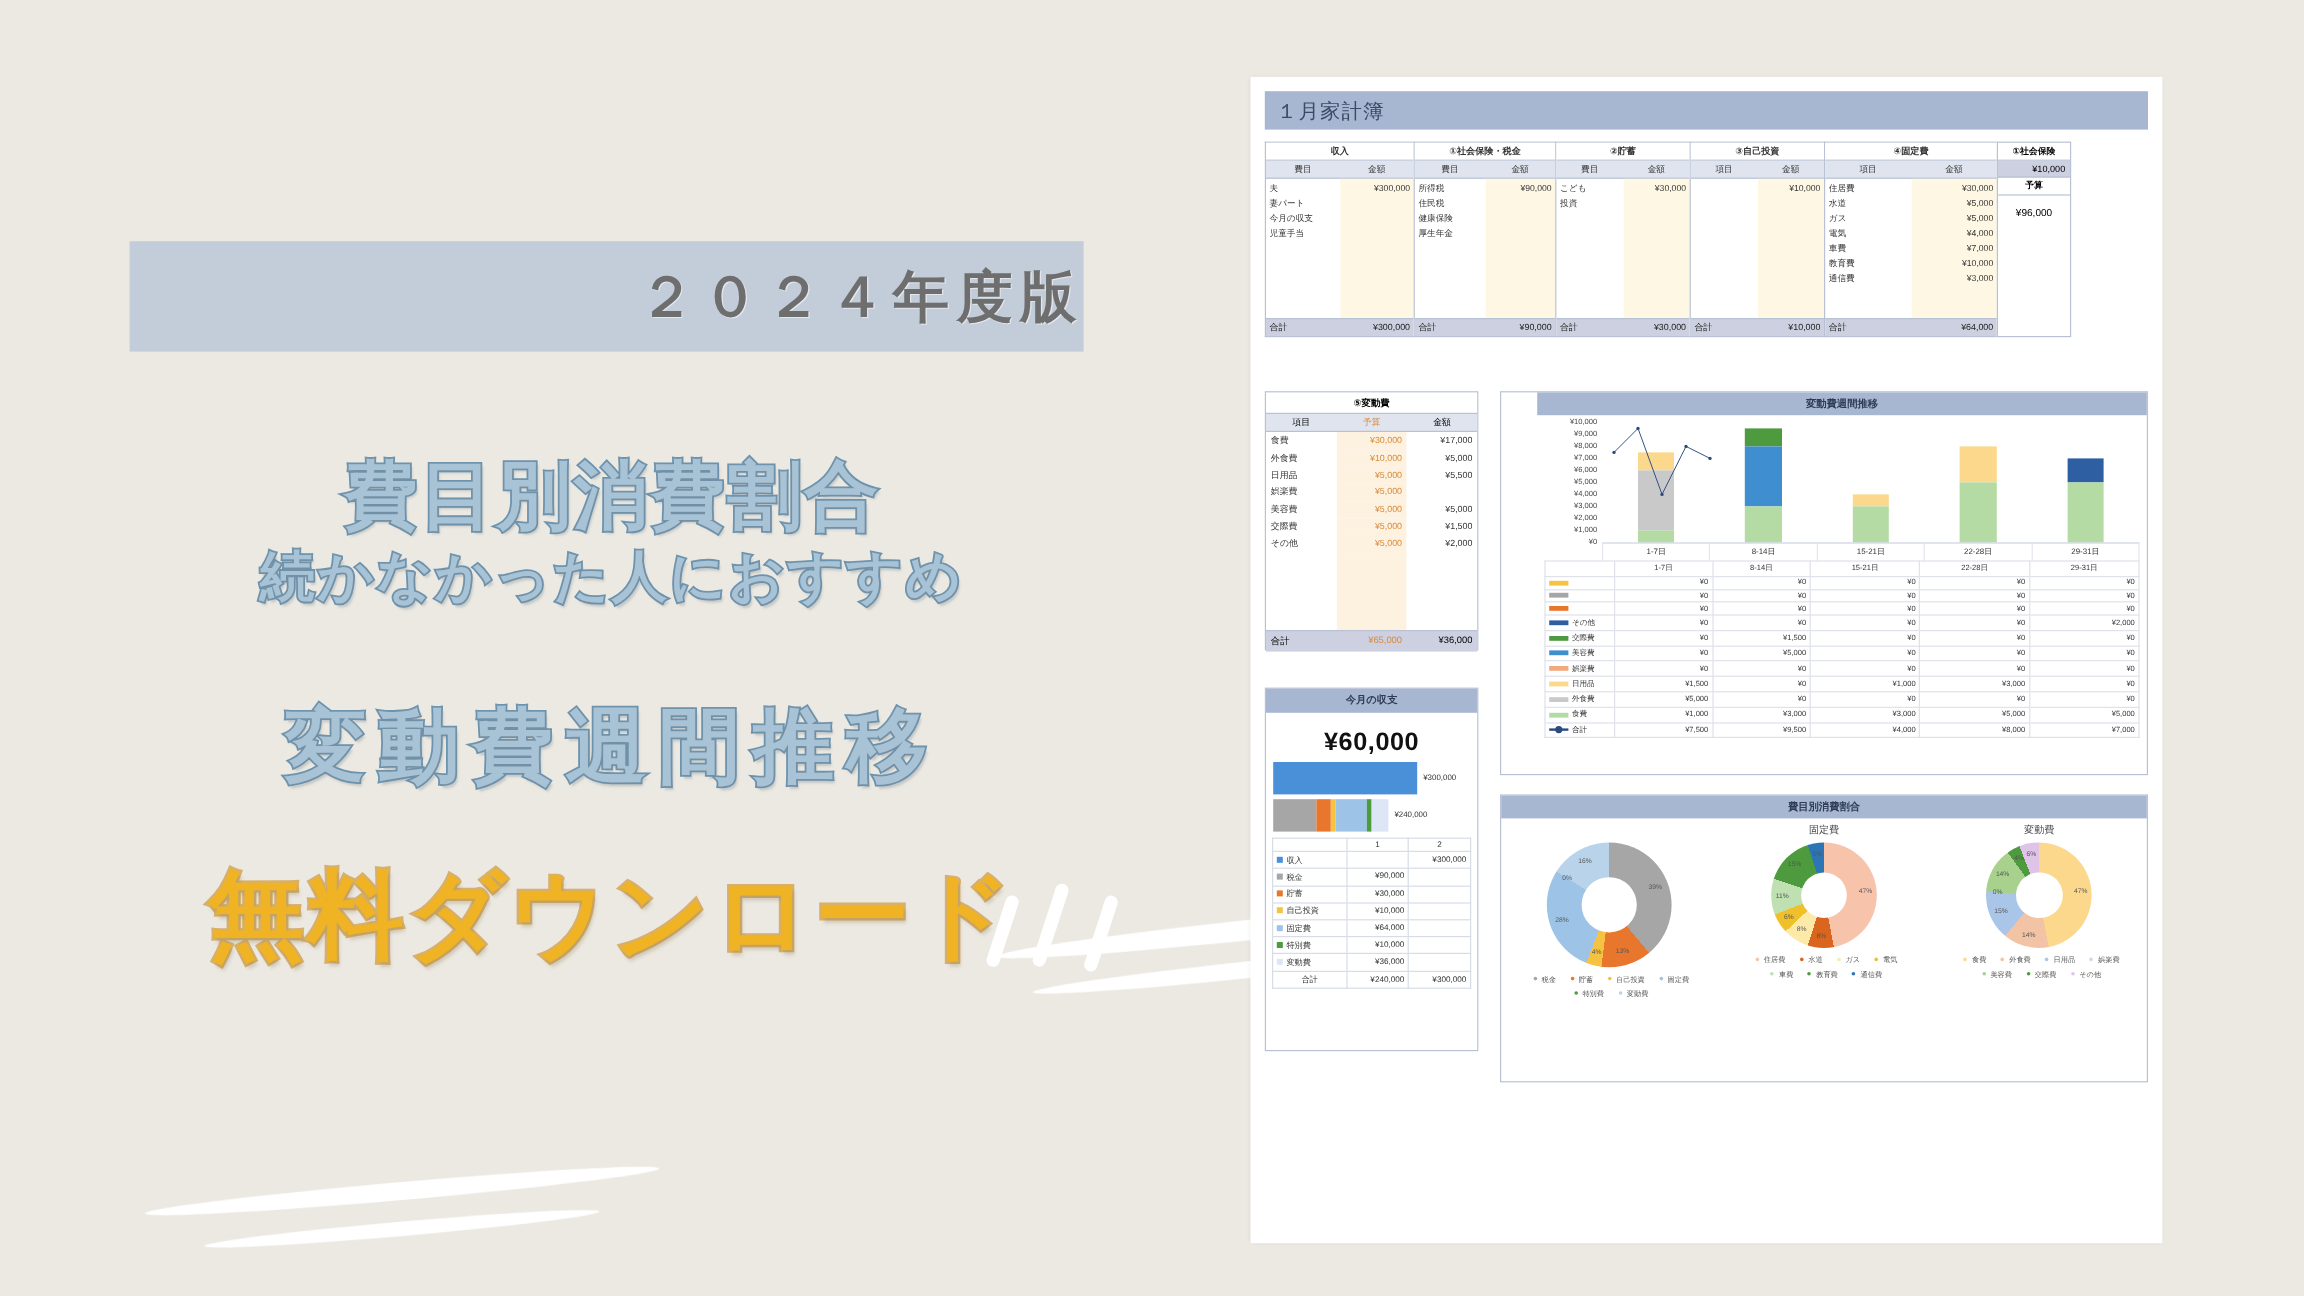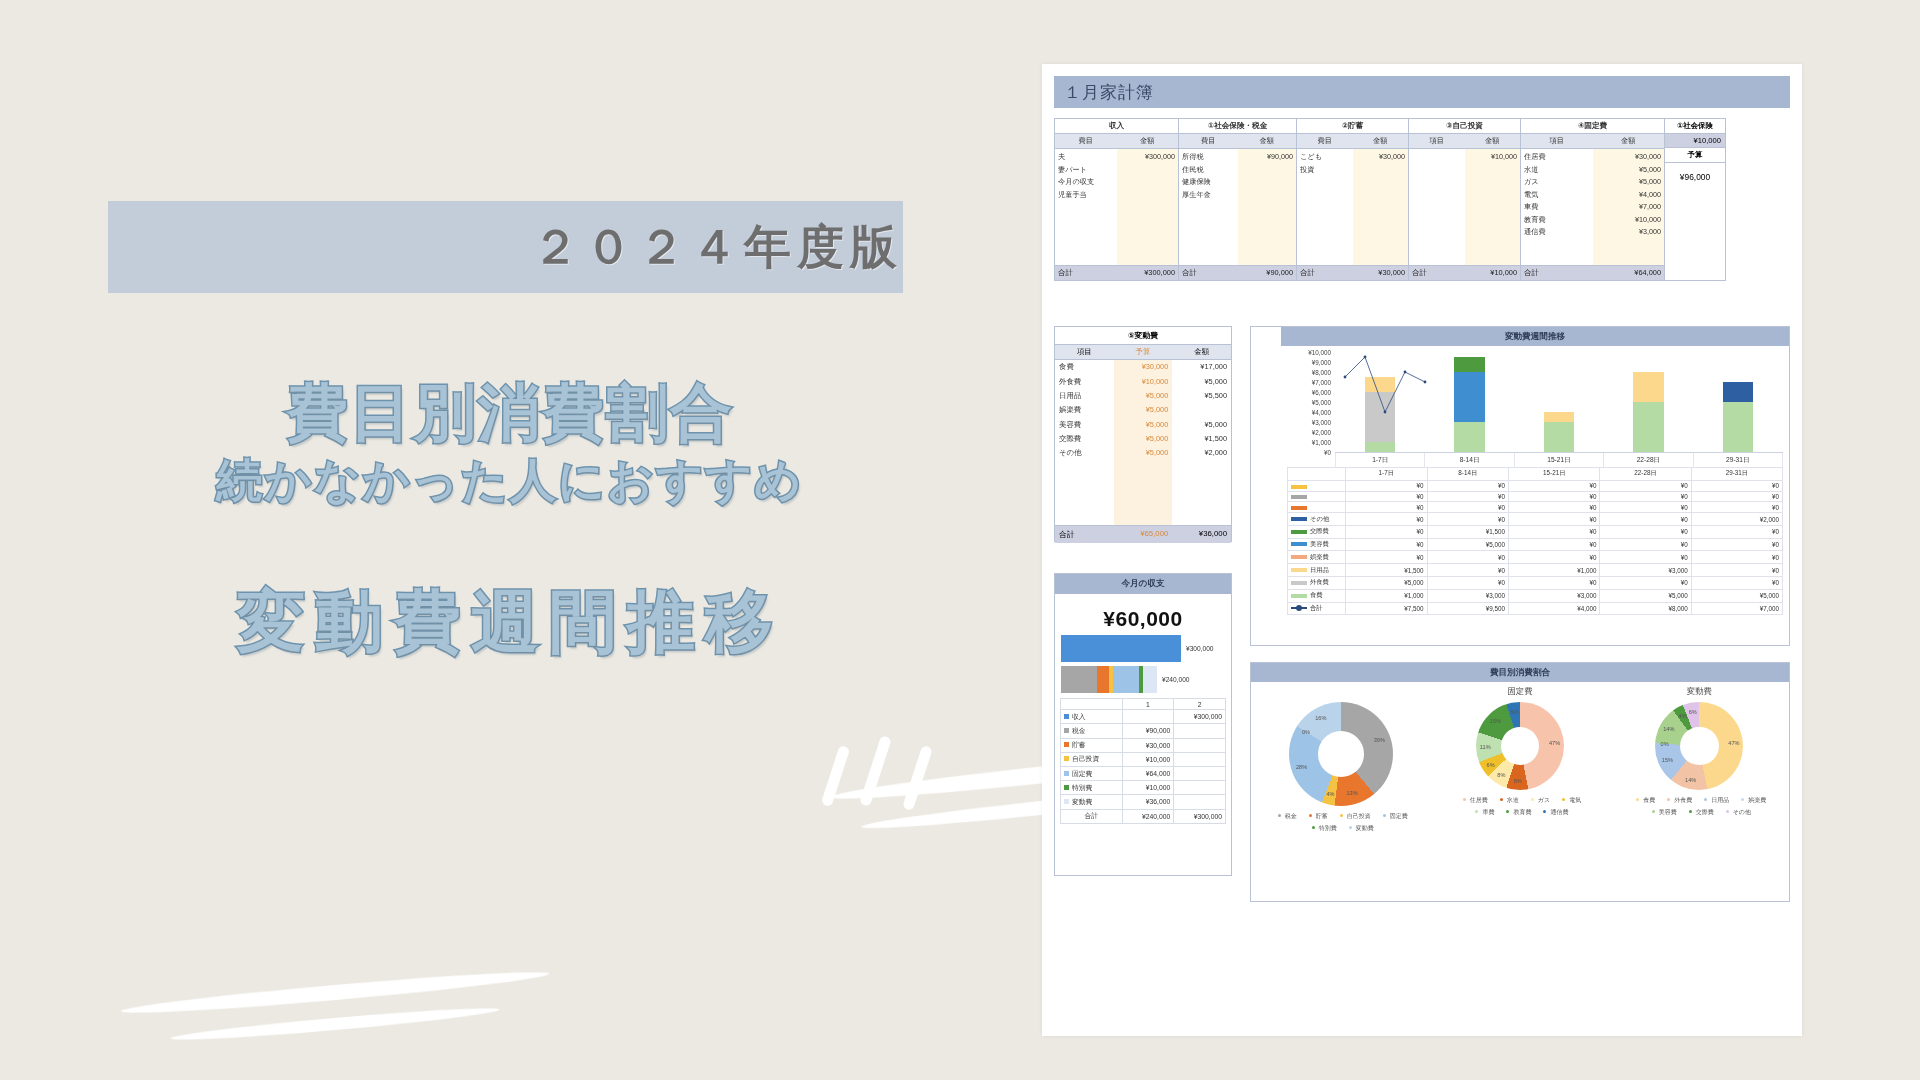--- a/index.html
+++ b/index.html
@@ -196,20 +196,21 @@
 
 <div id="promo">
 
   <div id="year-banner">
     <span class="yr">２０２４年度版</span>
   </div>
 
   <div class="hl-blue" id="h1a">費目別消費割合</div>
   <div class="hl-blue" id="h1b">続かなかった人におすすめ</div>
   <div class="hl-blue" id="h2">変動費週間推移</div>
+  <div id="h3">無料ダウンロード</div>
 
   <div class="tick" id="tk1"></div>
   <div class="tick" id="tk2"></div>
   <div class="tick" id="tk3"></div>
   <div class="brush" id="bs1"></div>
   <div class="brush" id="bs2"></div>
   <div class="brush" id="bs3"></div>
   <div class="brush" id="bs4"></div>
 </div>
 

